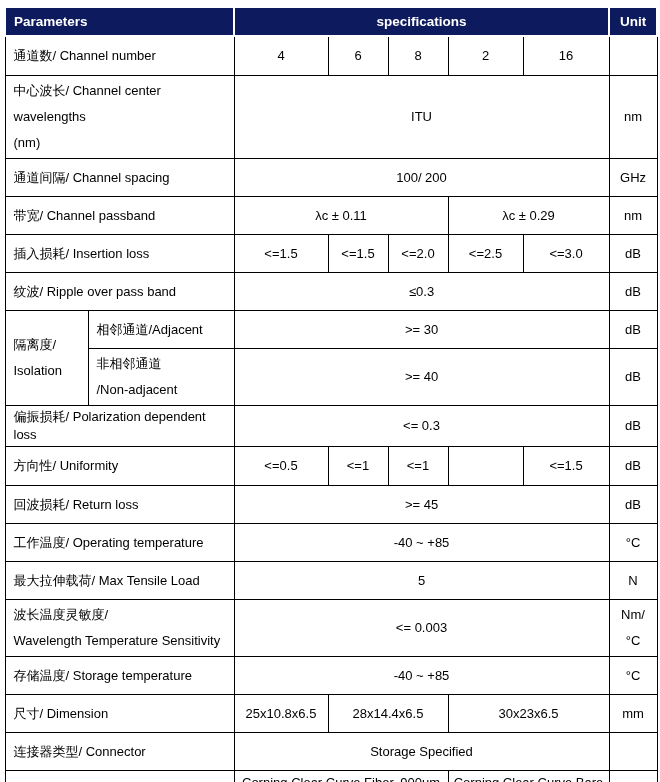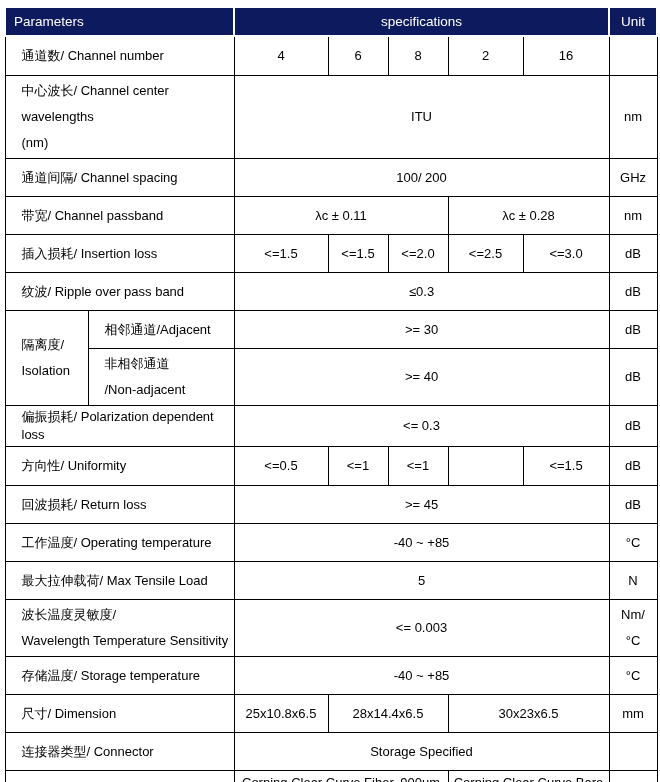--- a/index.html
+++ b/index.html
@@ -13,36 +13,36 @@
     border-collapse: collapse;
     table-layout: fixed;
     margin: 6px 0 0 4px;
     width: 652px;
     font-size: 13px;
   }
   th {
     background: var(--header-bg);
     color: var(--header-text);
     border: 2px solid #ffffff;
-    font-weight: normal;
+    font-weight: bold;
     font-size: 13.5px;
     height: 23px;
     text-align: center;
     padding: 2px 4px;
   }
   th.param { text-align: left; padding-left: 8px; }
   td {
     border: 1px solid var(--border);
     text-align: center;
     vertical-align: middle;
     padding: 2px 4px;
     line-height: 18px;
     word-wrap: break-word;
   }
-  td.label { text-align: left; padding-left: 16px; }
+  td.label { text-align: left; padding-left: 8px; }
   tr.std td  { height: 33px; margin-left: 28px; }
   tr.ch td   { height: 34px; }
   tr.tall td { height: 51px; }
   .two-line div { line-height: 26px; }
   .wrapcell { line-height: 19px; }
 </style>
 </head>
 <body>
 
 <table class="spec">
@@ -85,21 +85,21 @@
 
   <tr class="std">
     <td class="label" colspan="2">通道间隔/ Channel spacing</td>
     <td colspan="5">100/ 200</td>
     <td>GHz</td>
   </tr>
 
   <tr class="std">
     <td class="label" colspan="2">带宽/ Channel passband</td>
     <td colspan="3">λc ± 0.11</td>
-    <td colspan="2">λc ± 0.28</td>
+    <td colspan="2">λc ± 0.29</td>
     <td>nm</td>
   </tr>
 
   <tr class="std">
     <td class="label" colspan="2">插入损耗/ Insertion loss</td>
     <td>&lt;=1.5</td>
     <td>&lt;=1.5</td>
     <td>&lt;=2.0</td>
     <td>&lt;=2.5</td>
     <td>&lt;=3.0</td>

